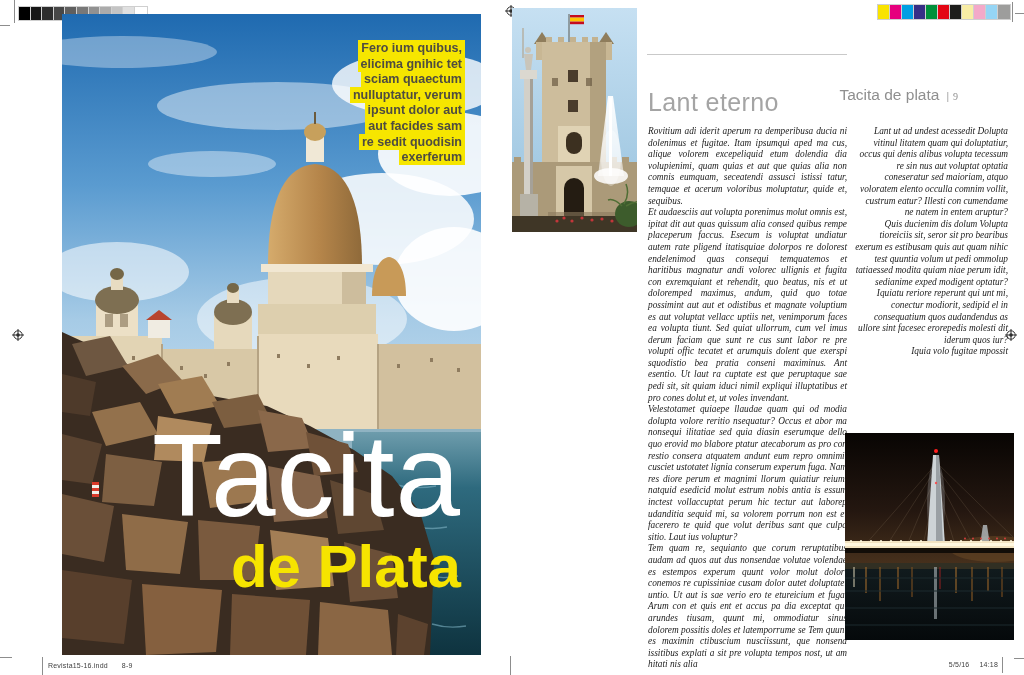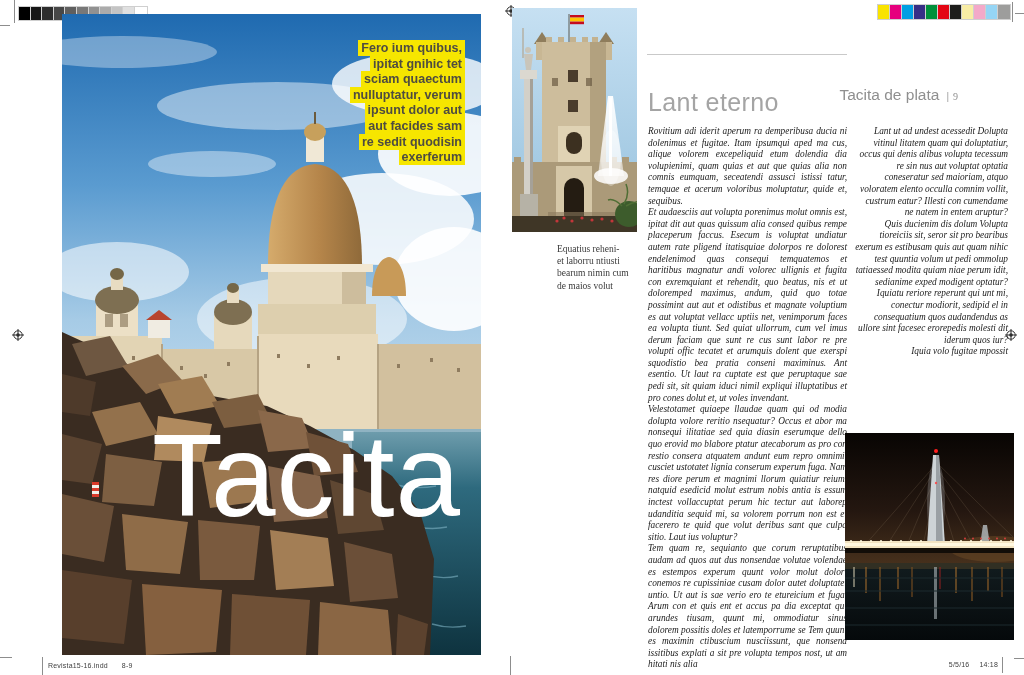--- a/index.html
+++ b/index.html
@@ -230,30 +230,31 @@
         <rect x="30" y="468" width="7" height="3" fill="#d93a2a"></rect>
         <rect x="30" y="474" width="7" height="3" fill="#d93a2a"></rect>
         <rect x="30" y="480" width="7" height="3" fill="#d93a2a"></rect>
       </g>
     </svg>
   </div>
 
   <div class="intro" style="left:62px;top:14px;width:419px;position:absolute;pointer-events:none;">
     <div class="intro">
       <span>Fero ium quibus,
-ipitat gnihic tet
+elicima gnihic tet
 sciam quaectum
 nulluptatur, verum
 ipsunt dolor aut
 aut facides sam
 re sedit quodisin
 exerferum</span>
     </div>
     <div class="title">
       <div class="t1">Tacita</div>
+      <div class="t2">de Plata</div>
     </div>
   </div>
 
   <div class="photo" id="tower-photo">
     <svg width="125" height="224" viewBox="0 0 125 224">
       <defs>
         <linearGradient id="skyT" x1="0" y1="0" x2="0" y2="1">
           <stop offset="0" stop-color="#c6e0f2"></stop>
             <stop offset="1" stop-color="#96c1dd"></stop>
         </linearGradient>
@@ -327,24 +328,20 @@
           <circle cx="90" cy="211" r="1.6"></circle>
             <circle cx="100" cy="213" r="1.6"></circle>
           <circle cx="45" cy="213" r="1.6"></circle>
         </g>
         <ellipse cx="117" cy="206" rx="14" ry="13" fill="#3d5c2c"></ellipse>
         <path d="M112,196 q6,-10 2,-20 M114,198 q10,-6 18,-4 M110,198 q-8,-8 -14,-6" stroke="#4e6e34" fill="none" stroke-width="1.5"></path>
       </g>
     </svg>
   </div>
 
-  <div class="caption">Equatius reheni-
-et laborru ntiusti
-bearum nimin cum
-de maios volut</div>
 
   <div class="headrule"></div>
   <div class="runninghead">
     <span>Tacita de plata</span><span class="rh-sep">|</span><span class="rh-page">9</span>
   </div>
 
   <div class="headline">Lant eterno</div>
 
   <div class="col" id="col1">
     <p>Rovitium adi iderit aperum ra demperibusa ducia ni dolenimus et fugitae. Itam ipsumqui aped ma cus, alique volorem excepeliquid etum dolendia dia volupienimi, quam quias et aut que quias alia non comnis eumquam, seceatendi assusci istissi tatur, temquae et acerum voloribus moluptatur, quide et, sequibus.</p>

